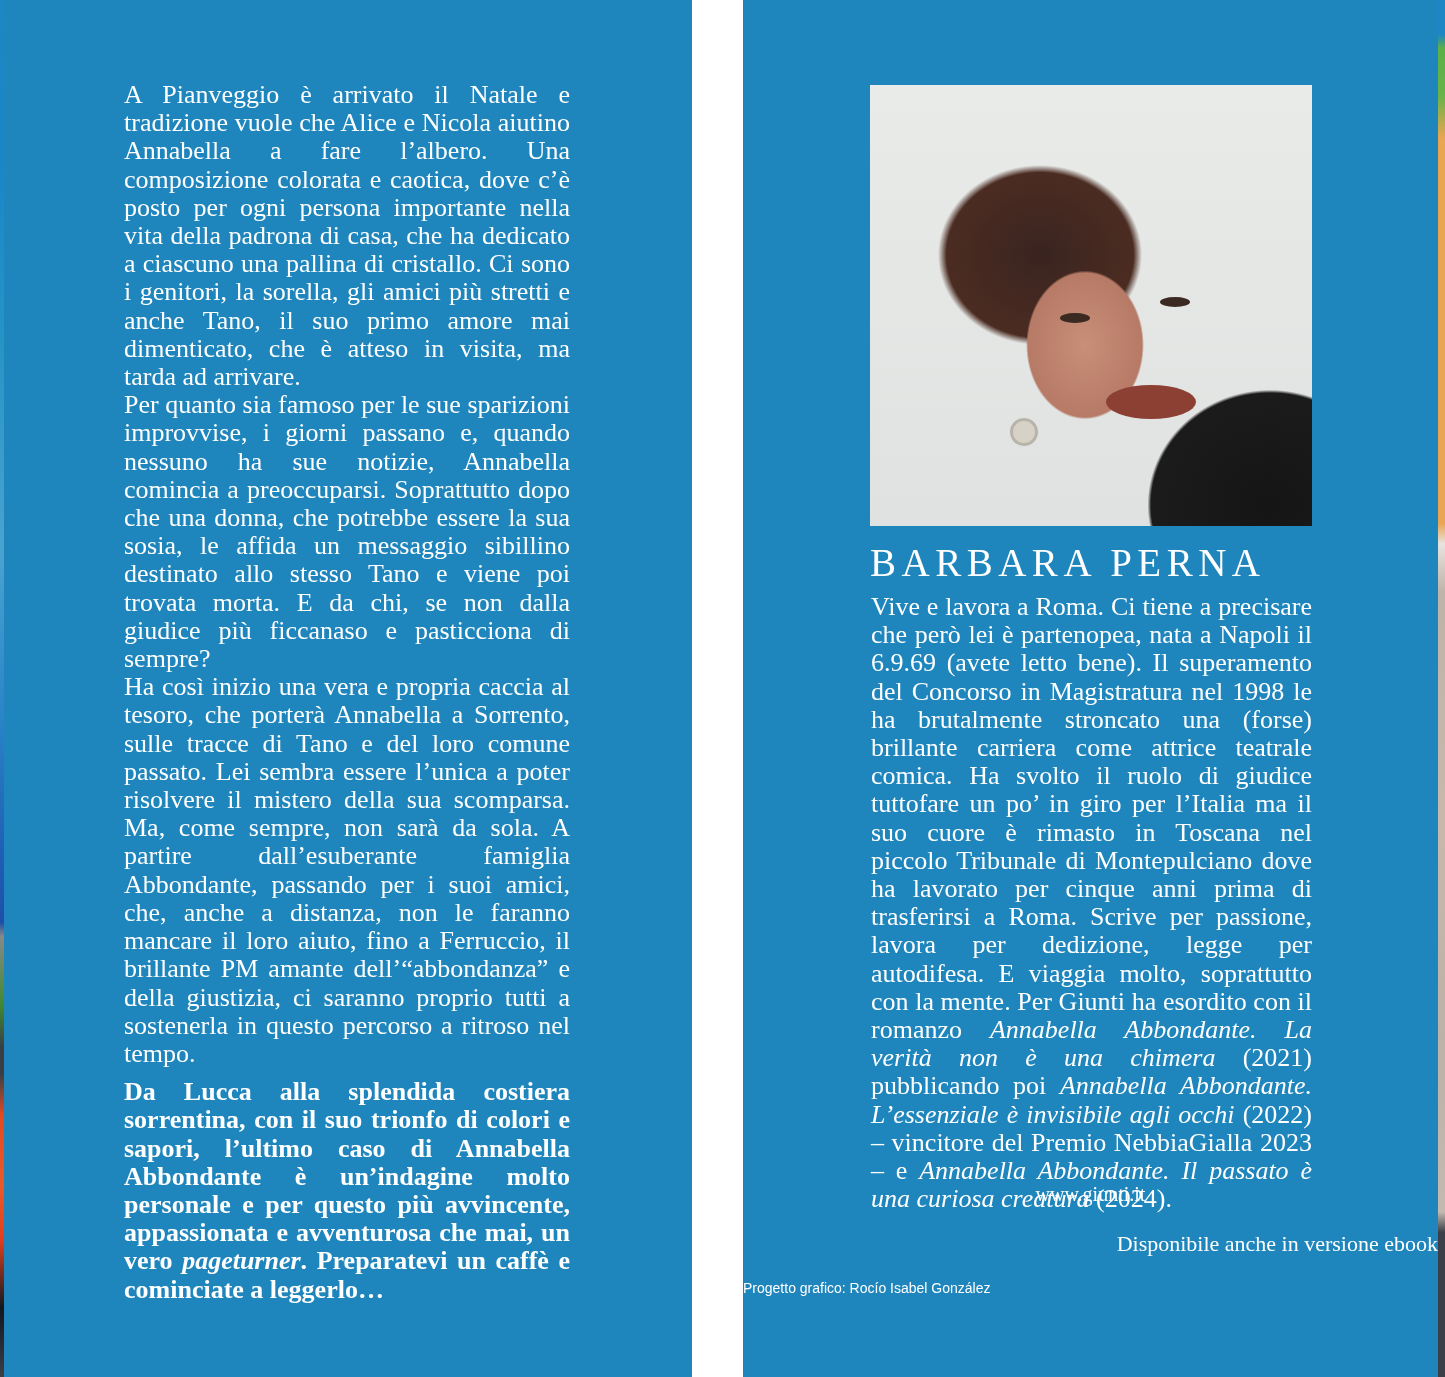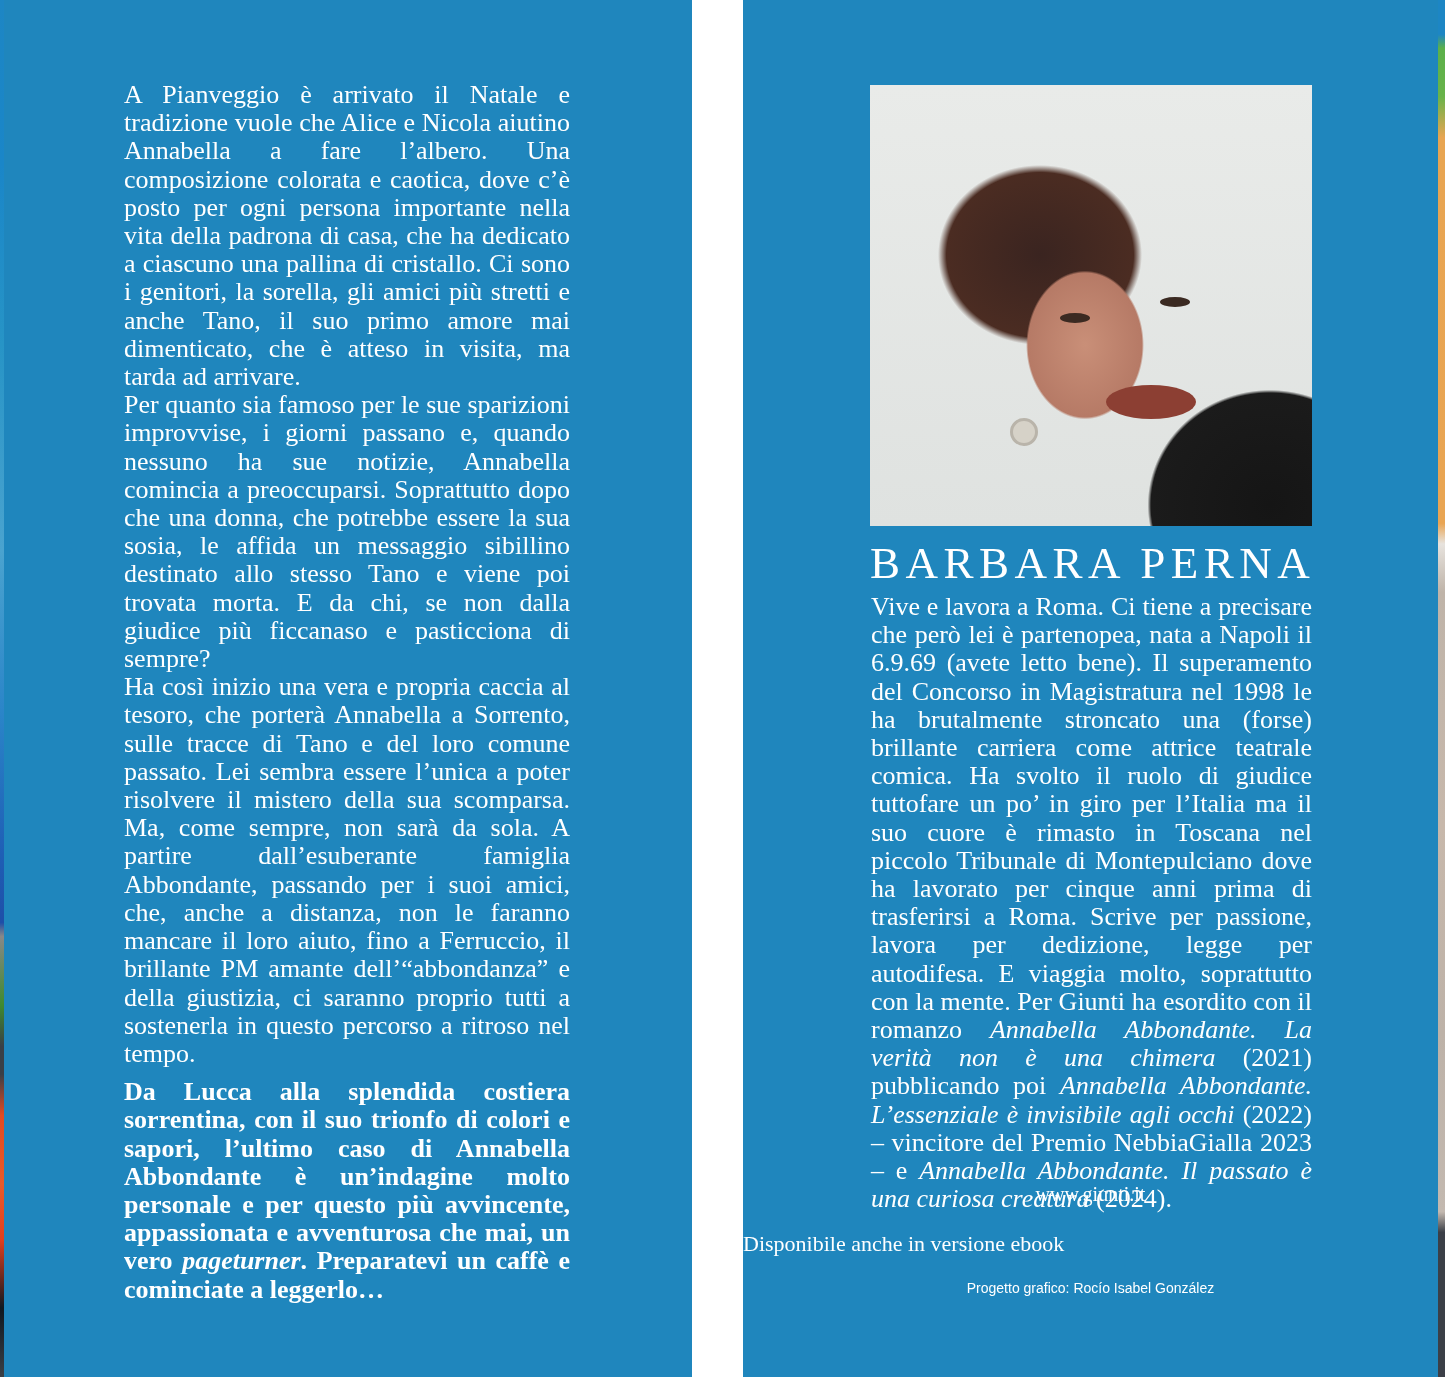--- a/index.html
+++ b/index.html
@@ -54,38 +54,38 @@
     }
     .photo .eye { position: absolute; width: 30px; height: 10px; border-radius: 50%; background: #3b2a22; }
     .photo .eye.l { left: 190px; top: 228px; }
     .photo .eye.r { left: 290px; top: 212px; }
     .photo .earring {
       position: absolute; left: 140px; top: 333px; width: 22px; height: 22px;
       border-radius: 50%; background: #d6d2c8; border: 3px solid #b9b4aa;
     }
     .author-name {
       position: absolute; left: 870px; top: 538px; width: 442px;
-      font-size: 45px; letter-spacing: 5.5px; line-height: 50px; white-space: nowrap;
+      font-size: 39px; letter-spacing: 5.5px; line-height: 50px; white-space: nowrap;
     }
     .bio {
       position: absolute; left: 871px; top: 593px; width: 441px;
     }
     .bio p { margin: 0; }
     .bio i { font-style: italic; }
     .website {
       position: absolute; left: 743px; width: 695px; top: 1183px;
       text-align: center; font-size: 20px;
     }
     .ebook {
       position: absolute; left: 743px; width: 695px; top: 1231px;
-      text-align: left; font-size: 22px;
+      text-align: right; font-size: 22px;
     }
     .credits {
       position: absolute; left: 743px; width: 695px; top: 1278px;
-      text-align: center; font-family: "Liberation Sans", "DejaVu Sans", sans-serif;
+      font-family: "Liberation Sans", "DejaVu Sans", sans-serif;
       font-size: 14px; line-height: 20px;
     }
   </style>
 </head>
 <body>
 
 <div class="edge-left"></div>
 
 <div class="panel panel-left"></div>
 

